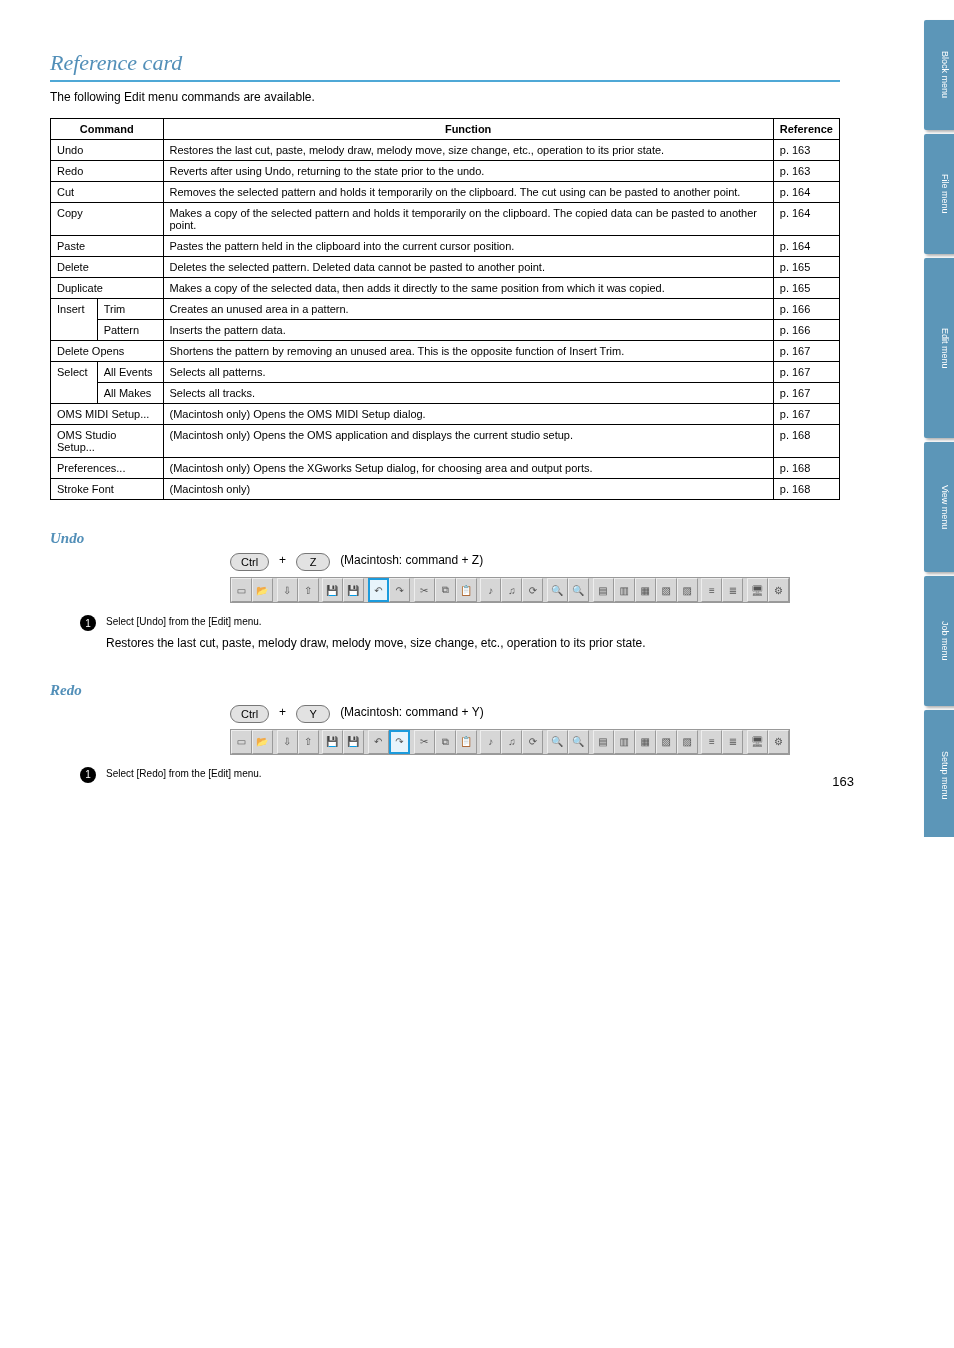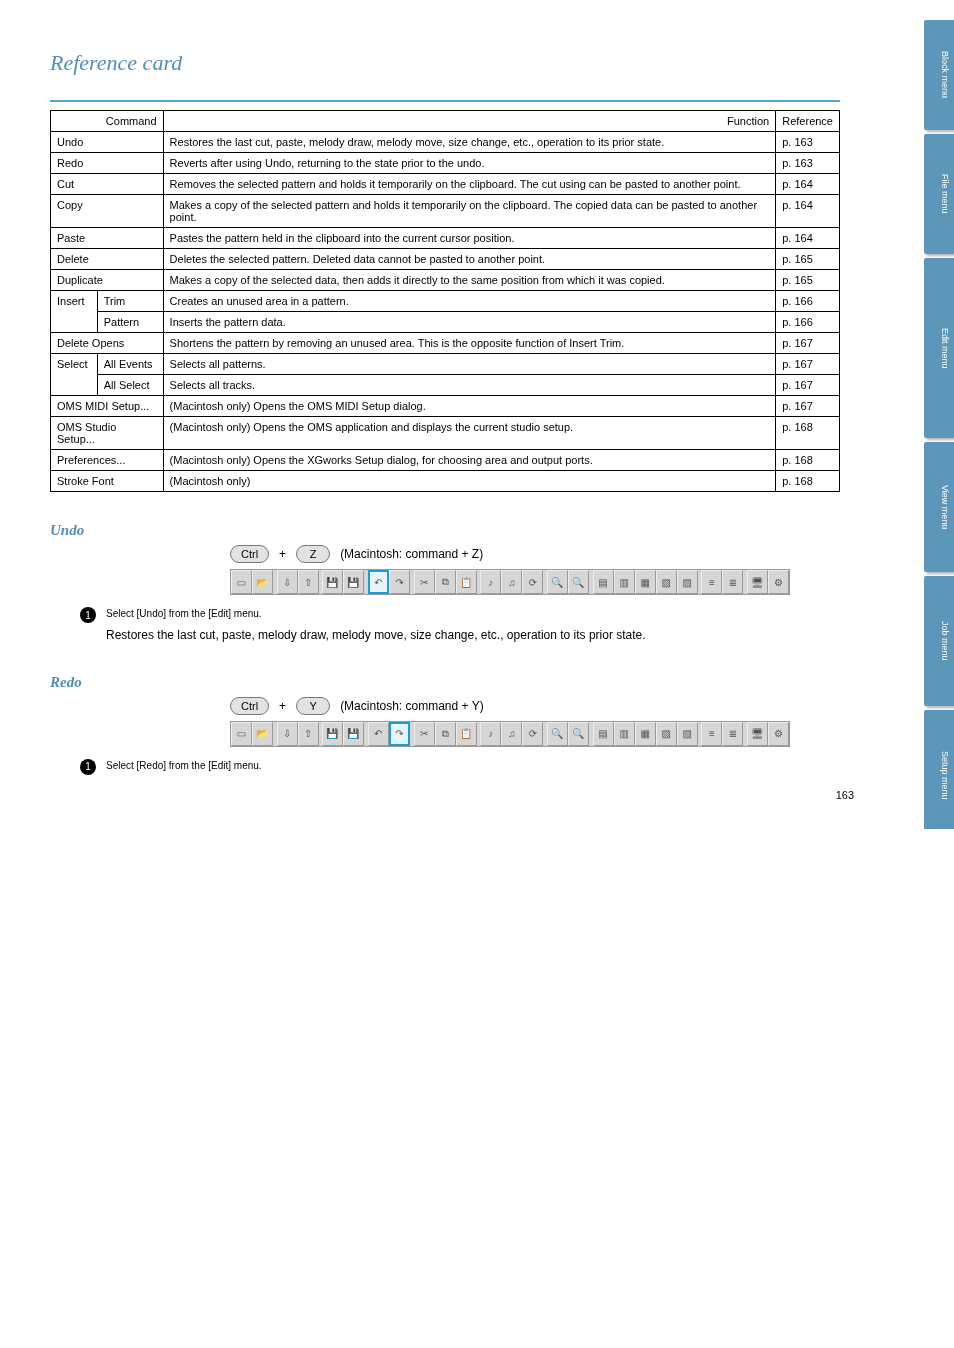--- a/index.html
+++ b/index.html
@@ -1,46 +1,47 @@
 <!DOCTYPE html>
 <html><head>
 <meta charset="utf-8">
 <style>
   * { box-sizing: border-box; margin: 0; padding: 0; }
   body { font-family: Arial, Helvetica, sans-serif; font-size: 12px; background: #fff; width: 954px; position: relative; }
   .page { padding: 50px 30px 50px 50px; width: 870px; }
-  .section-title { color: #528fb8; font-size: 22px; font-family: "Times New Roman", serif; font-style: italic; margin-bottom: 24px; }
+  .section-title { color: #528fb8; font-size: 22px; font-family: "Times New Roman", serif; font-style: italic; margin-bottom: 4px; }
   .title-rule { border: none; border-top: 2px solid #4fa8d6; margin-bottom: 8px; }
   .intro { font-size: 12px; margin-bottom: 14px; }
   table.refcard { border-collapse: collapse; width: 100%; font-size: 11px; }
   table.refcard th, table.refcard td { border: 1px solid #000; padding: 4px 6px; vertical-align: top; }
-  table.refcard th { font-weight: normal; text-align: right; }
+  table.refcard th { font-weight: bold; text-align: center; }
   .subhead { color: #528fb8; font-weight: bold; font-size: 15px; margin-top: 30px; margin-bottom: 4px; font-style: italic; font-family: "Times New Roman", serif; }
-  .shortcut-line { margin: 6px 0 6px 180px; display: flex; align-items: center; gap: 10px; }
+  .shortcut-line { margin: 6px 0 6px 180px; display: flex; align-items: flex-start; gap: 10px; }
   .keycap { display: inline-flex; align-items: center; justify-content: center; border: 1px solid #777; border-radius: 10px; padding: 2px 10px; background: #e2e2e2; font-size: 11px; min-width: 34px; }
   .plus { font-size: 12px; }
   .toolbar { margin: 4px 0 12px 180px; display: flex; gap: 0; border: 1px solid #999; background: #dcdcdc; width: 560px; height: 26px; }
   .tbbtn { width: 24px; height: 24px; border: 1px outset #eee; background: #d6d6d6; display: flex; align-items: center; justify-content: center; font-size: 10px; color: #555; }
   .tbsep { width: 4px; background: #d6d6d6; }
   .tbbtn.hl { border: 2px solid #1c9bdc; background: #e8f4fb; }
   .step { display: flex; gap: 10px; margin: 10px 0 4px 30px; }
   .stepnum { width: 16px; height: 16px; border-radius: 50%; background: #000; color: #fff; font-size: 10px; display: flex; align-items: center; justify-content: center; flex: 0 0 16px; }
   .steptext { font-size: 10px; line-height: 1.4; }
   .stepnote { font-size: 12px; margin-left: 56px; margin-top: 4px; line-height: 1.4; }
   .tabs { position: absolute; right: 0; top: 20px; display: flex; flex-direction: column; gap: 4px; }
   .tab { width: 30px; background: #5c96b8; color: #fff; font-size: 9px; writing-mode: vertical-rl; text-orientation: mixed; padding: 10px 4px; text-align: center; border-top-left-radius: 2px; border-bottom-left-radius: 2px; box-shadow: 2px 2px 3px rgba(0,0,0,.3); }
   .tab.tall { min-height: 150px; }
-  .pagenum { position: absolute; right: 100px; bottom: 28px; font-size: 11px; }
+  .pagenum { position: absolute; right: 100px; bottom: 48px; font-size: 13px; }
 </style>
 </head>
 <body>
 
 <div class="page">
   <div class="section-title">Reference card</div>
   <hr class="title-rule">
+  <p class="intro">The following Edit menu commands are available.</p>
 
   <table class="refcard">
     <thead>
       <tr>
         <th colspan="2">Command</th>
         <th>Function</th>
         <th>Reference</th>
       </tr>
     </thead>
     <tbody>
@@ -95,21 +96,21 @@
           <td>Shortens the pattern by removing an unused area. This is the opposite function of Insert Trim.</td>
           <td>p. 167</td>
         </tr>
       <tr>
           <td rowspan="2">Select</td>
           <td>All Events</td>
           <td>Selects all patterns.</td>
           <td>p. 167</td>
         </tr>
       <tr>
-          <td>All Select</td>
+          <td>All Makes</td>
           <td>Selects all tracks.</td>
           <td>p. 167</td>
         </tr>
       <tr>
           <td colspan="2">OMS MIDI Setup...</td>
           <td>(Macintosh only) Opens the OMS MIDI Setup dialog.</td>
           <td>p. 167</td>
         </tr>
       <tr>
           <td colspan="2">OMS Studio Setup...</td>

